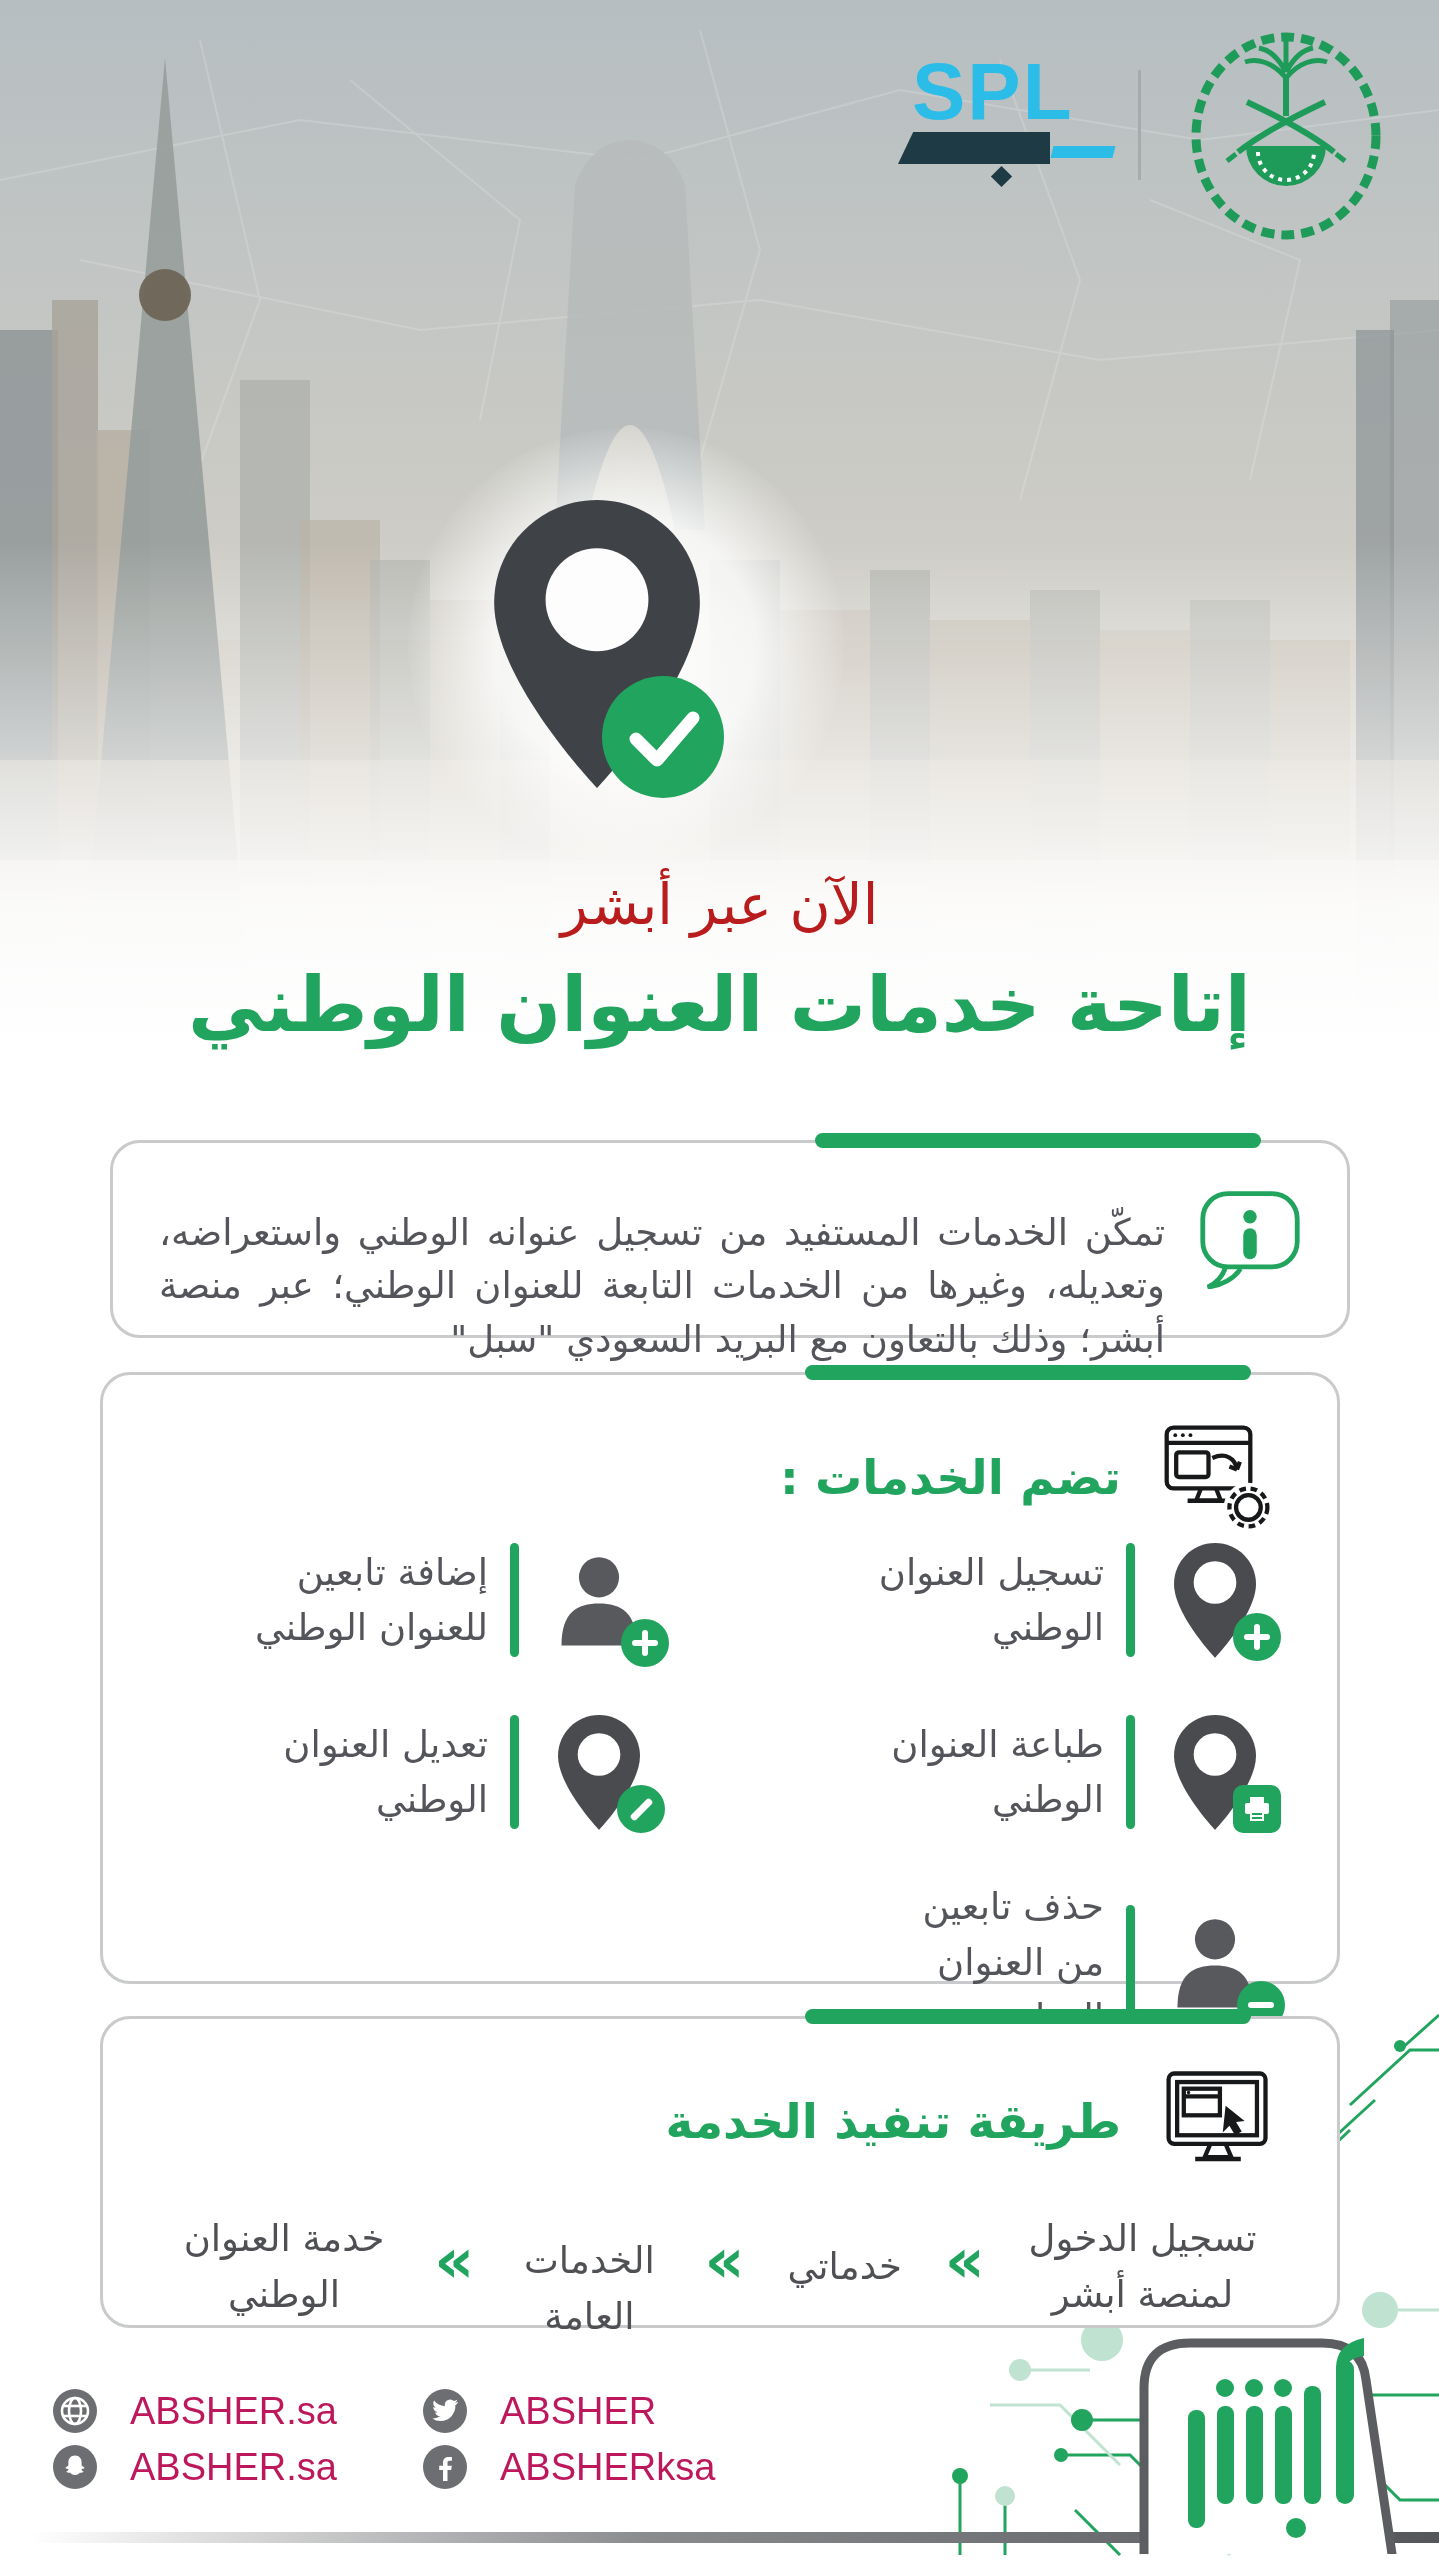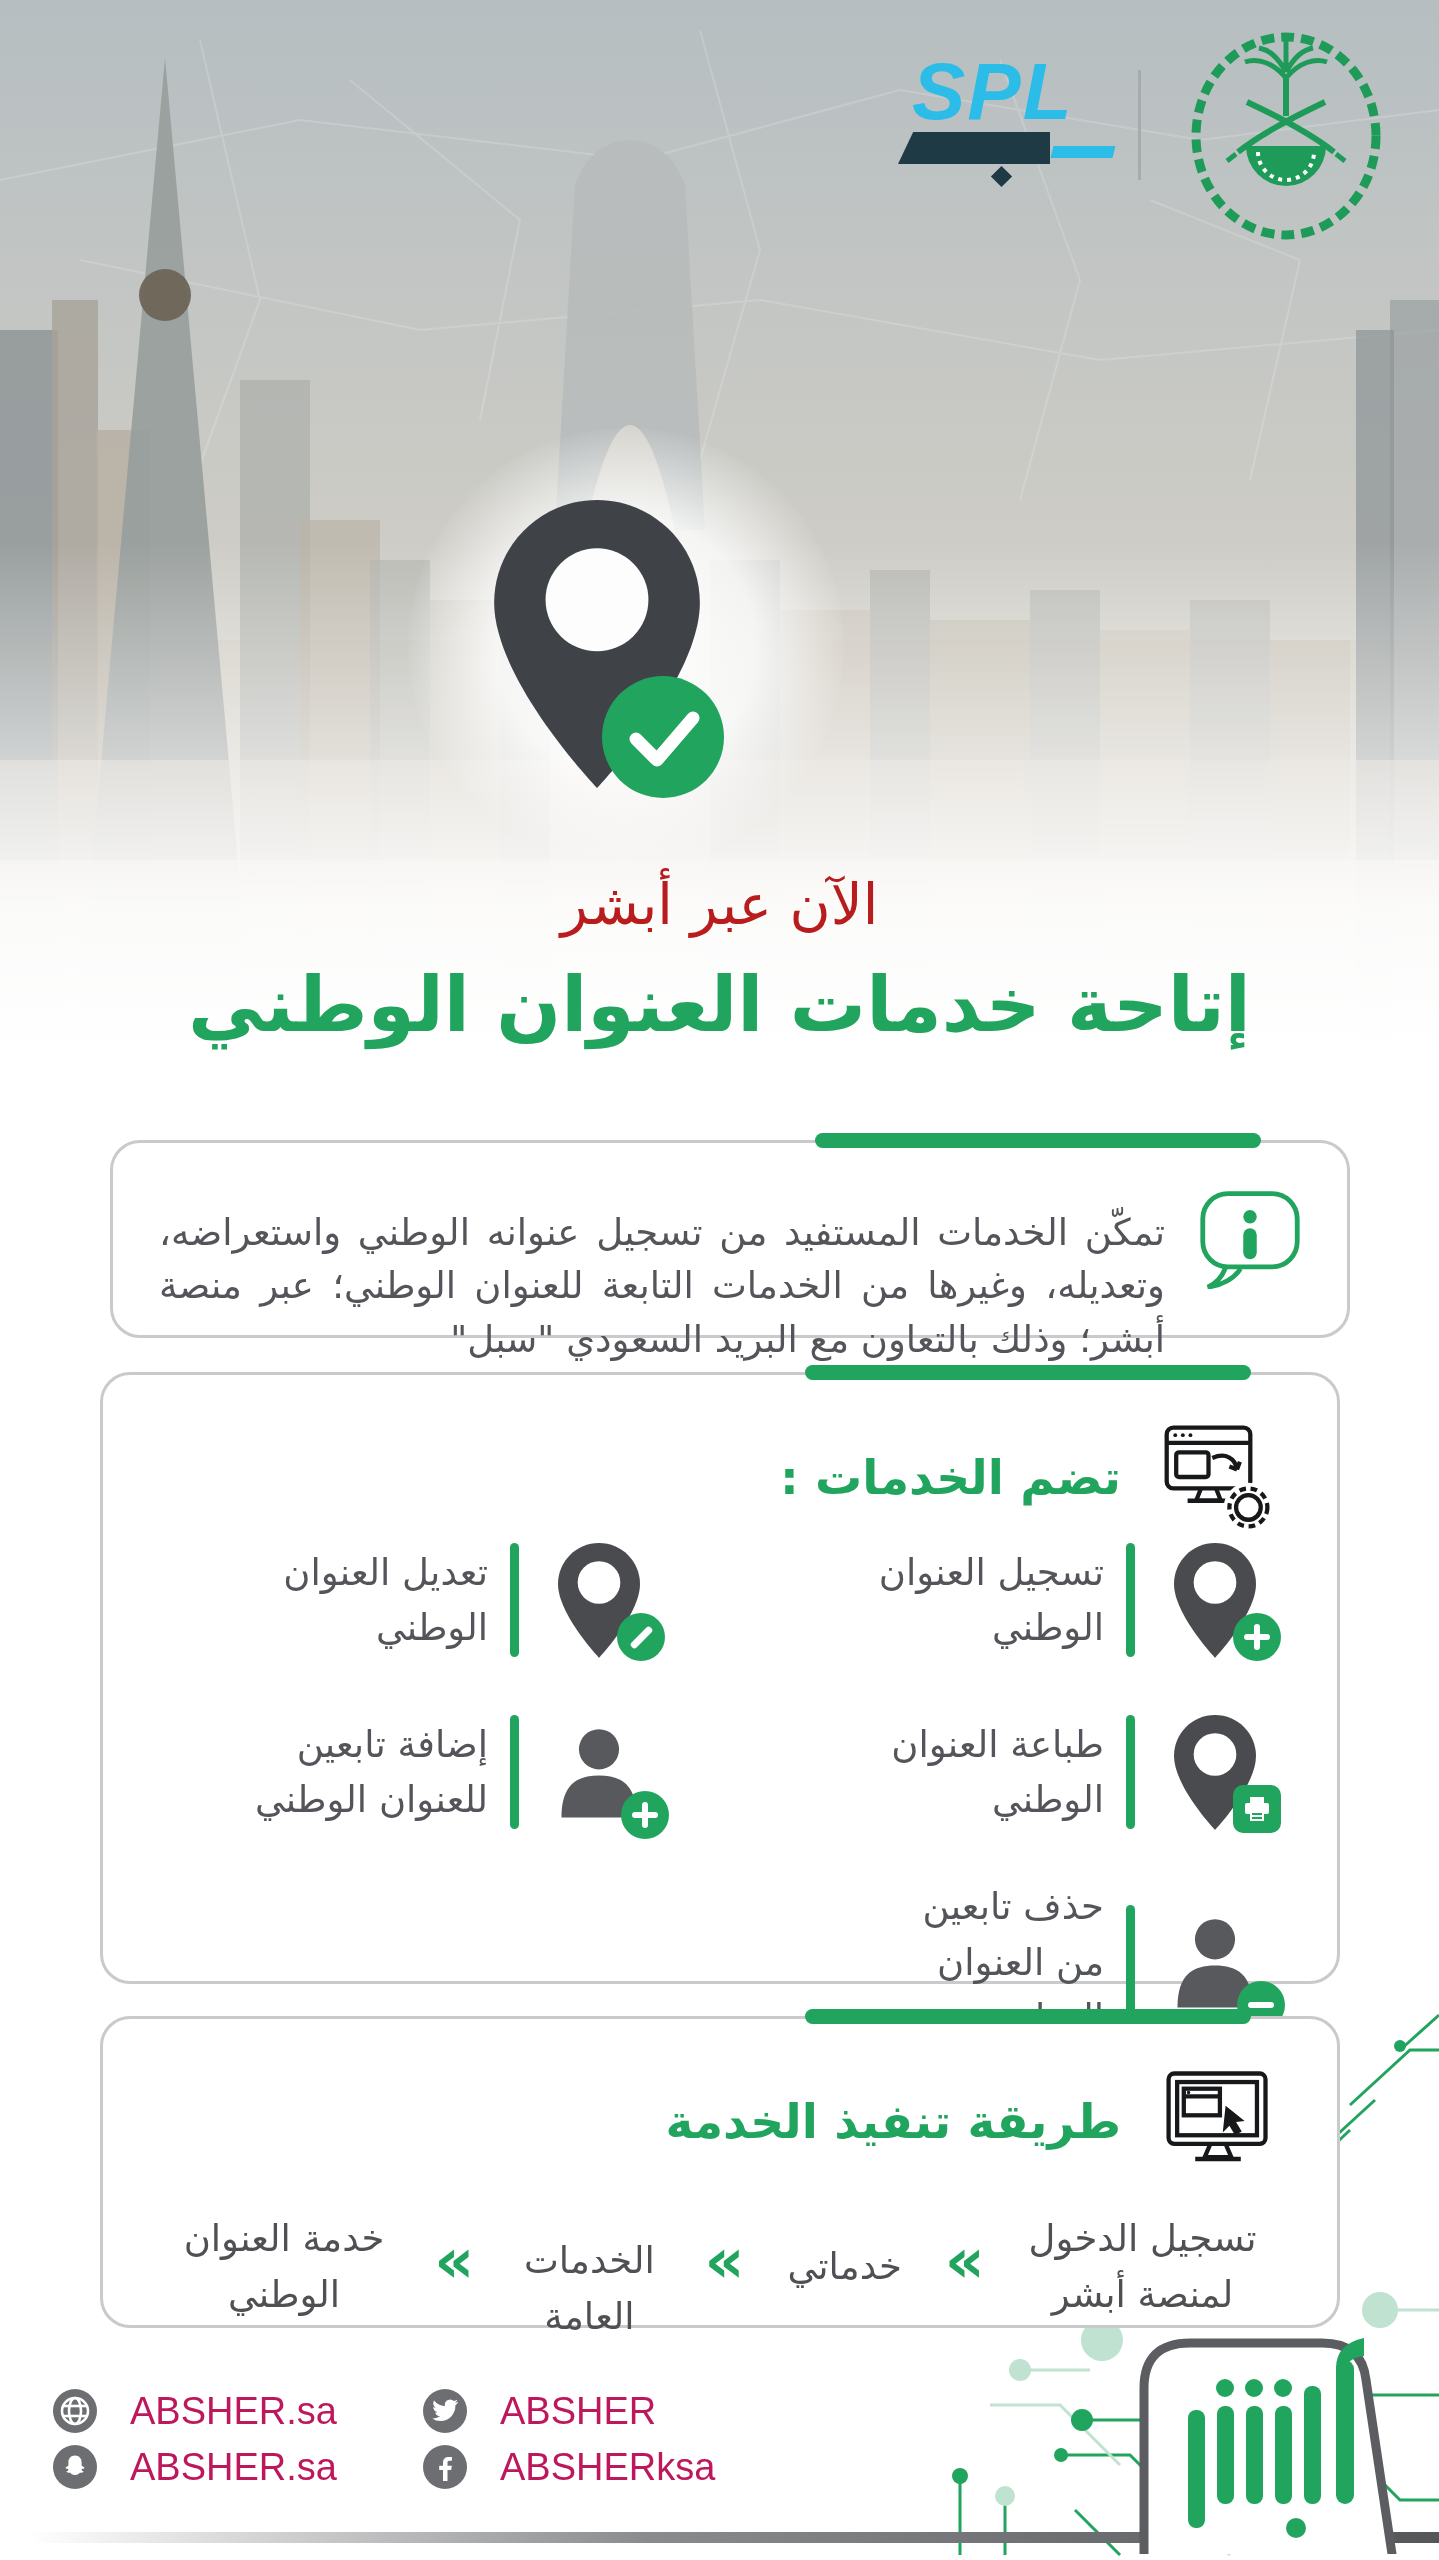--- a/index.html
+++ b/index.html
@@ -5,21 +5,21 @@
   html,body{margin:0;padding:0;background:#fff;}
   .page{position:relative;width:1439px;height:2560px;overflow:hidden;background:#fff;
         font-family:"DejaVu Sans",sans-serif;}
 
   
   .skyline{position:absolute;left:0;top:0;width:1439px;height:1050px;z-index:0;}
 
   
   .spl{position:absolute;left:898px;top:50px;width:220px;height:122px;z-index:2;}
   .spl-text{position:absolute;left:14px;top:2px;font-family:"Liberation Sans",sans-serif;
-            font-size:80px;font-weight:800;color:#2BBDE8;letter-spacing:2px;line-height:1;font-style:italic;}
+            font-size:80px;font-weight:800;color:#2BBDE8;letter-spacing:2px;line-height:1;}
   .spl-dark{position:absolute;left:0;bottom:8px;width:152px;height:32px;background:#1D3A45;
             clip-path:polygon(0 100%,10% 0,100% 0,100% 100%);}
   .spl-cyanbar{position:absolute;right:4px;bottom:14px;width:62px;height:12px;background:#2BBDE8;transform:skewX(-14deg);}
   .spl-dot{position:absolute;left:96px;bottom:-12px;width:15px;height:15px;background:#1D3A45;transform:rotate(45deg);}
   .hdr-divider{position:absolute;left:1138px;top:70px;width:3px;height:110px;background:#A7ABAD;z-index:2;}
   .moi{position:absolute;left:1172px;top:20px;width:228px;height:228px;z-index:2;}
 
   
   .glow{position:absolute;left:408px;top:428px;width:436px;height:436px;border-radius:50%;z-index:1;
         background:radial-gradient(circle,rgba(255,255,255,.96) 0%,rgba(255,255,255,.8) 42%,rgba(255,255,255,0) 72%);}
@@ -257,43 +257,43 @@
             </span>
         </span>
         <span class="svc-sep"></span>
         <span class="svc-label">حذف تابعين من العنوان الوطني</span>
       </div>
     </div>
 
     <div class="svc-col col-left">
       <div class="svc">
         <span class="svc-icon">
+          <svg class="person-sm" viewBox="0 0 110 104">
+              <circle cx="55" cy="26" r="23" fill="#58595C"></circle>
+              <path d="M12,104 C12,66 30,56 55,56 C80,56 98,66 98,104 Z" fill="#58595C"></path>
+            </svg>
+          <span class="badge on-person">
+              <i class="g-plus"></i>
+            </span>
+        </span>
+        <span class="svc-sep"></span>
+        <span class="svc-label">إضافة تابعين للعنوان الوطني</span>
+      </div>
+      <div class="svc">
+        <span class="svc-icon">
           <svg class="pin-sm" viewBox="0 0 100 140">
               <path d="M50,0C22.4,0,0,22.4,0,50c0,37,50,90,50,90s50,-53,50,-90C100,22.4,77.6,0,50,0z" fill="#4A4B4E"></path>
               <circle cx="50" cy="48" r="26" fill="#fff"></circle>
             </svg>
           <span class="badge">
               <i class="g-pencil"></i>
             </span>
         </span>
         <span class="svc-sep"></span>
         <span class="svc-label">تعديل العنوان الوطني</span>
-      </div>
-      <div class="svc">
-        <span class="svc-icon">
-          <svg class="person-sm" viewBox="0 0 110 104">
-              <circle cx="55" cy="26" r="23" fill="#58595C"></circle>
-              <path d="M12,104 C12,66 30,56 55,56 C80,56 98,66 98,104 Z" fill="#58595C"></path>
-            </svg>
-          <span class="badge on-person">
-              <i class="g-plus"></i>
-            </span>
-        </span>
-        <span class="svc-sep"></span>
-        <span class="svc-label">إضافة تابعين للعنوان الوطني</span>
       </div>
     </div>
   </section>
 
   <section class="card card-method">
     <span class="card-accent"></span>
     <div class="card-header">
       <svg class="hdr-icon" viewBox="0 0 120 112" aria-hidden="true">
         <g stroke="#17181A" stroke-width="4.5" fill="none">
           <rect x="8" y="6" width="102" height="74" rx="6"></rect>

